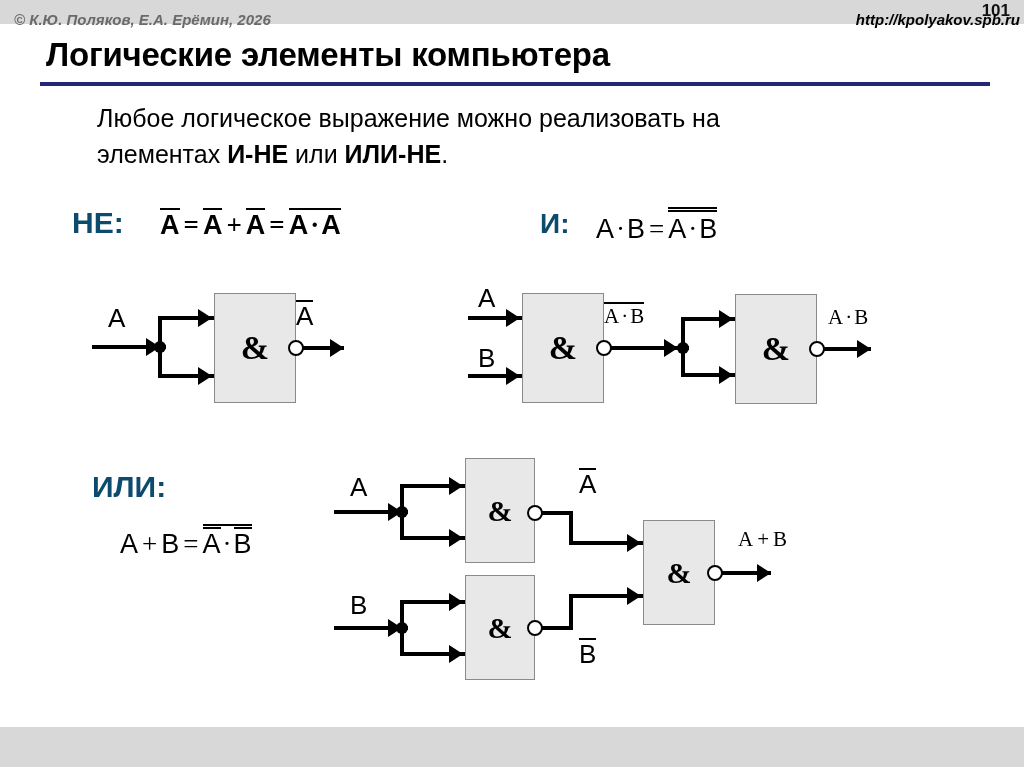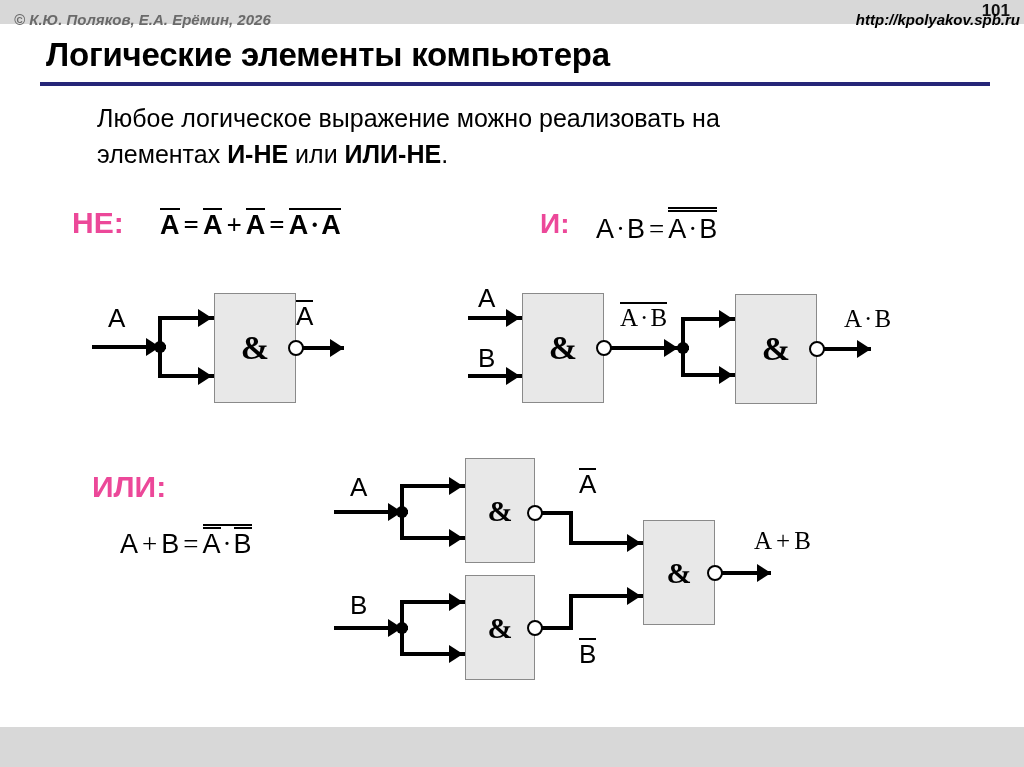--- a/index.html
+++ b/index.html
@@ -66,21 +66,21 @@
     line-height: 36px;
     color: #000000;
     margin-left: 45px;
   }
   .body-text b { font-weight: bold; }
 
   
   .sec-label {
     position: absolute;
     font-weight: bold;
-    color: #ec4899;
+    color: #0c4a6e;
     white-space: nowrap;
   }
   #label-ne  { left: 72px;  top: 206px; font-size: 30px; }
   #label-i   { left: 540px; top: 208px; font-size: 28px; }
   #label-ili { left: 92px;  top: 470px; font-size: 30px; }
 
   
   .formula {
     position: absolute;
     font-size: 27px;
@@ -166,25 +166,24 @@
 
   .sig {
     position: absolute;
     font-size: 26px;
     color: #000000;
     white-space: nowrap;
     font-family: "Liberation Sans", sans-serif;
   }
   .sig-m {
     position: absolute;
-    font-size: 25px;
+    font-size: 21px;
     color: #000000;
     white-space: nowrap;
     font-family: "Liberation Serif", serif;
-    padding-left: 16px;
   }
 
   
   .footer-bar {
     position: absolute;
     left: 0; bottom: 0;
     width: 1024px; height: 40px;
     background: #d8d8d8;
   }
   .footer-left {

